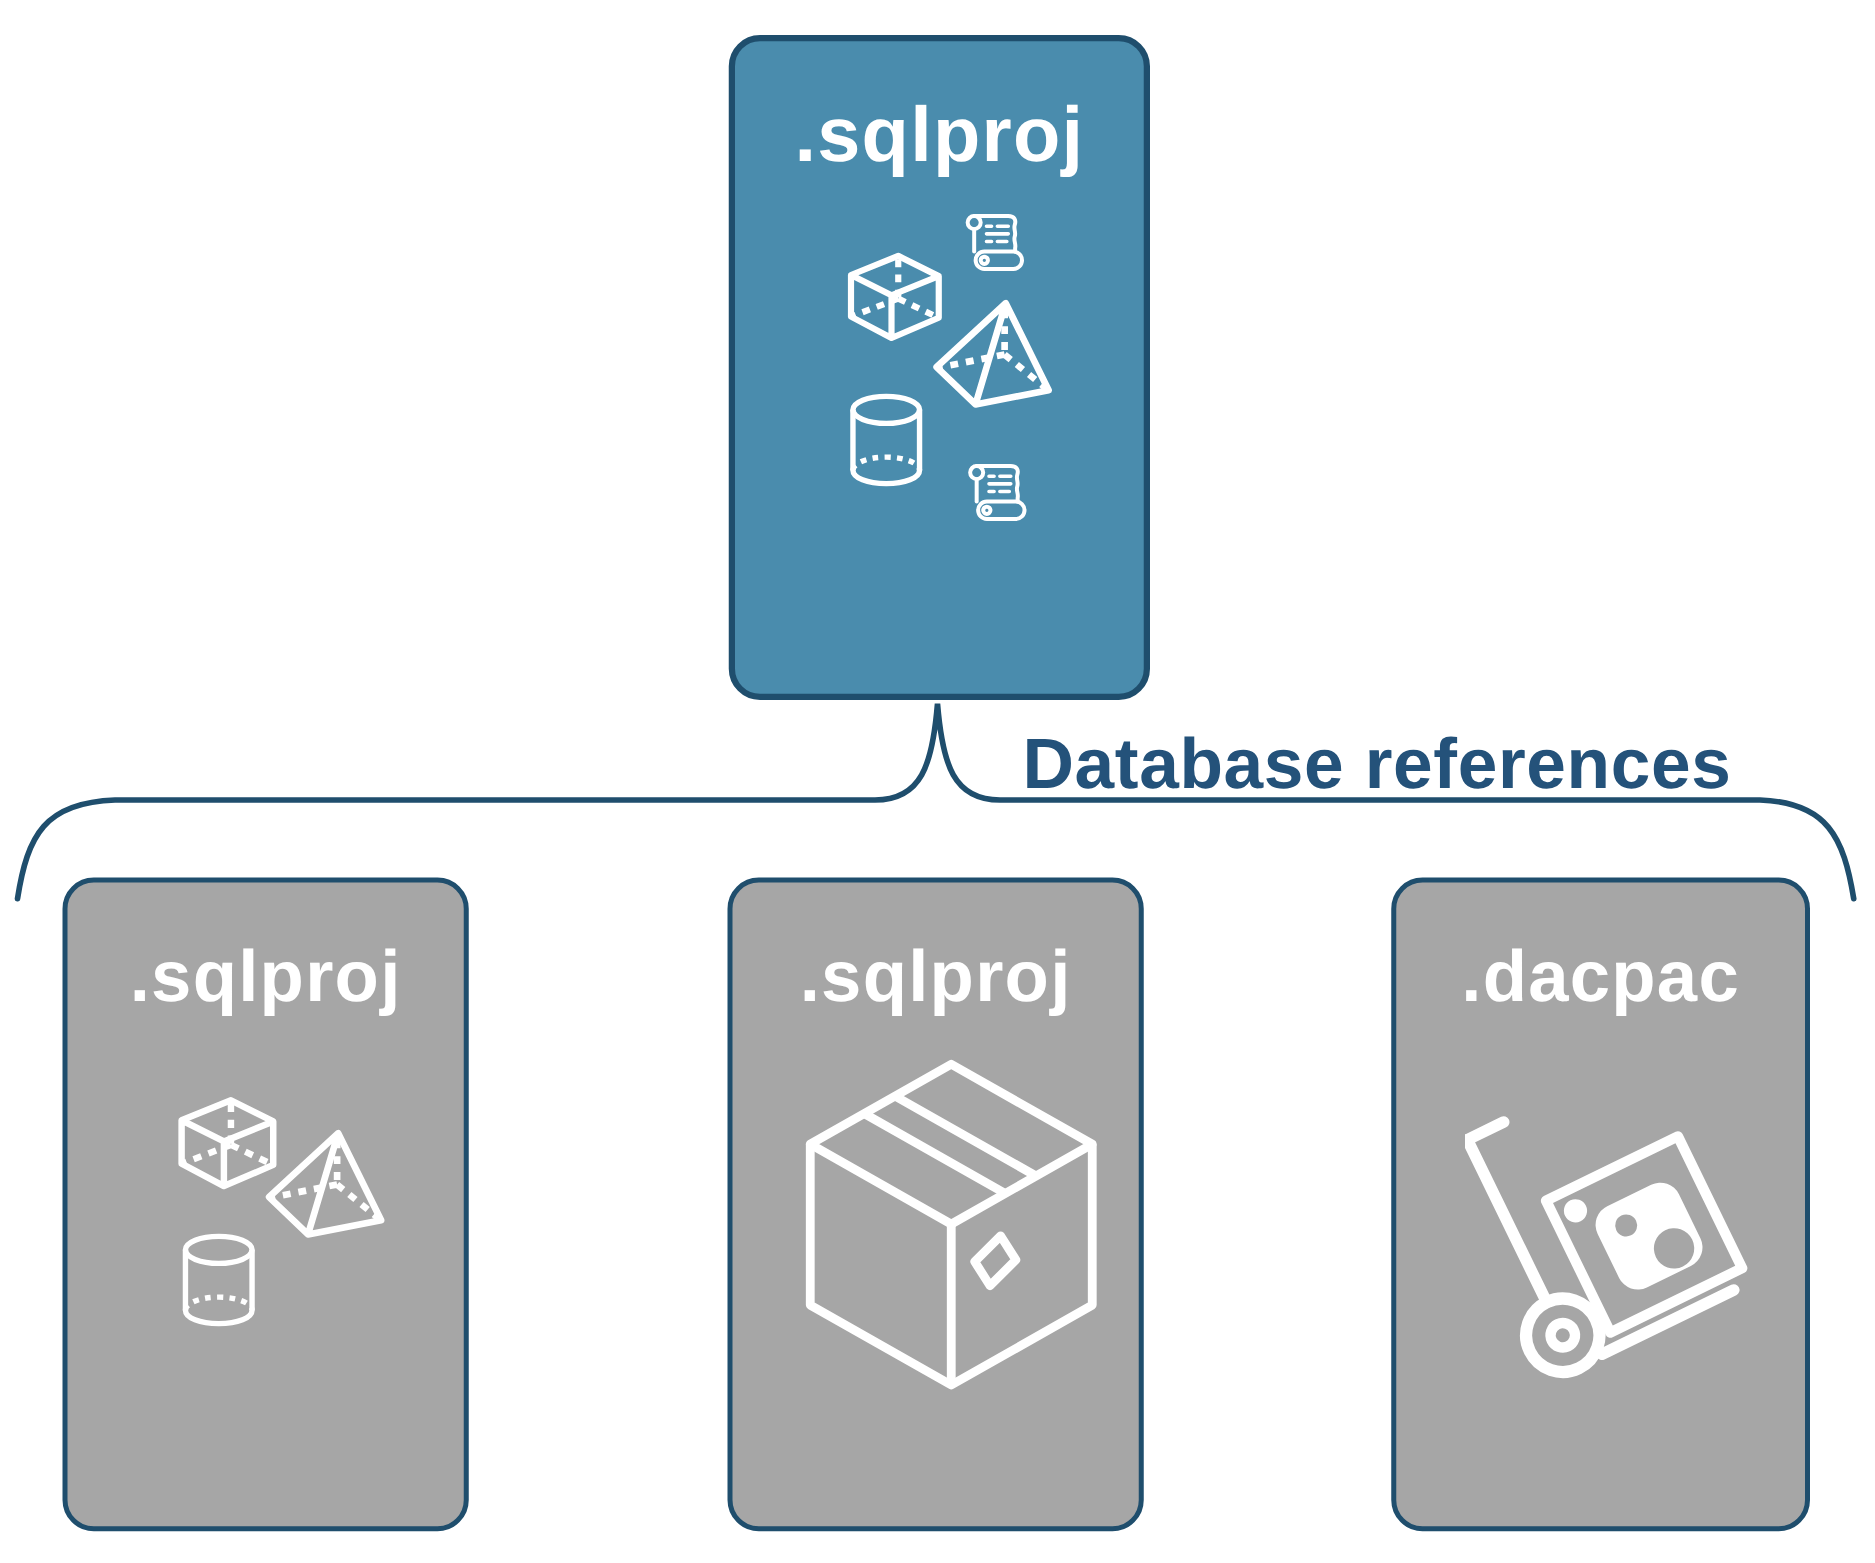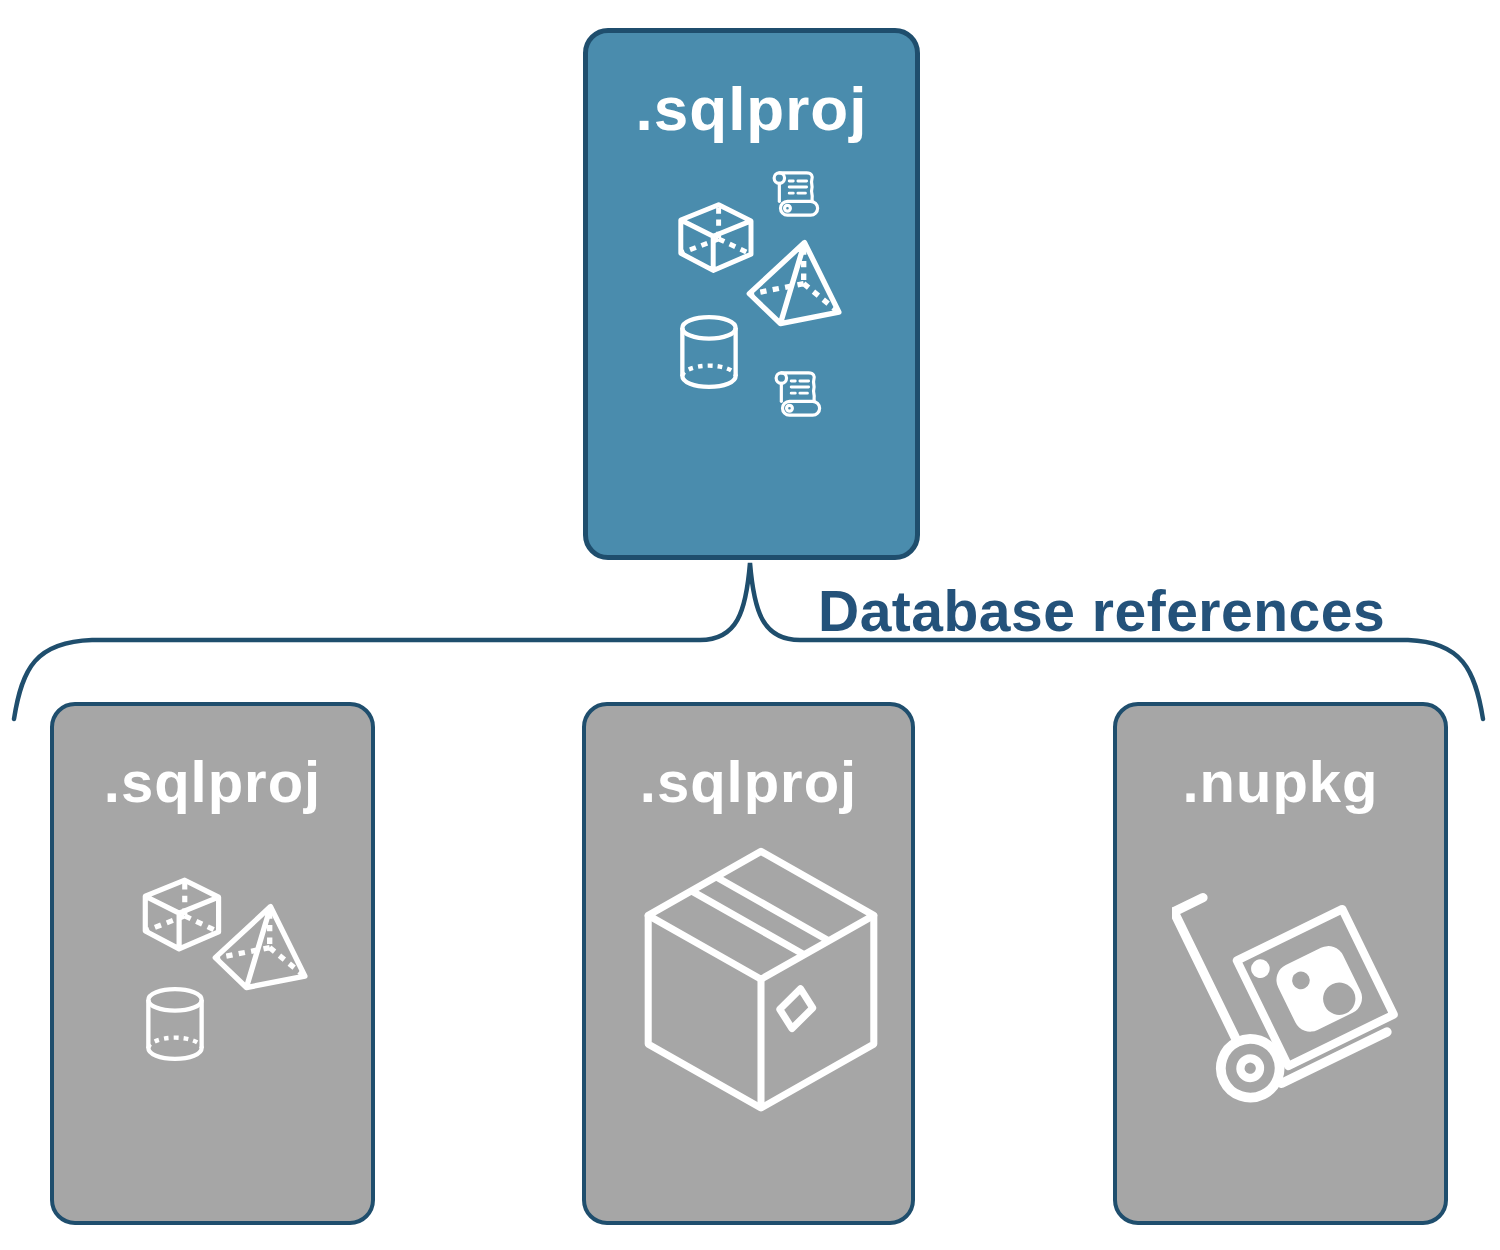--- a/index.html
+++ b/index.html
@@ -141,19 +141,19 @@
   </div>
 
   <div class="node child" id="child-dacpac">
     <span class="node-title">.sqlproj</span>
     <svg class="icon c-package" viewBox="0 0 260 300">
         <use href="#icon-package"></use>
       </svg>
   </div>
 
   <div class="node child" id="child-nupkg">
-    <span class="node-title">.nupkg</span>
+    <span class="node-title">.dacpac</span>
     <svg class="icon c-handtruck" viewBox="0 0 270 280">
         <use href="#icon-handtruck"></use>
       </svg>
   </div>
 
 </div>
 
 </body></html>

